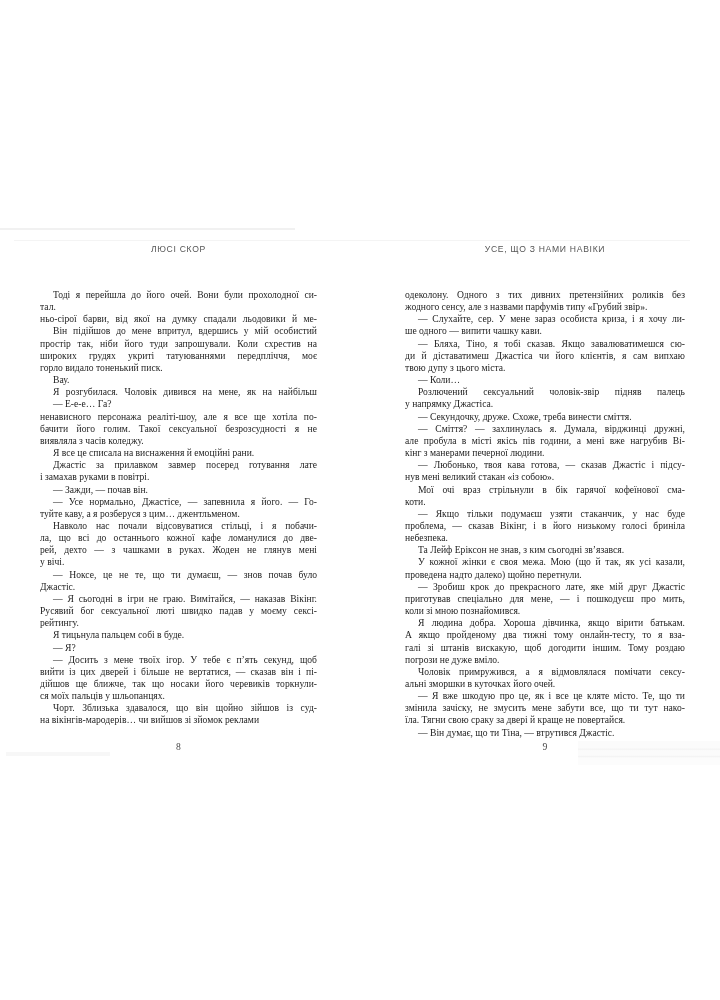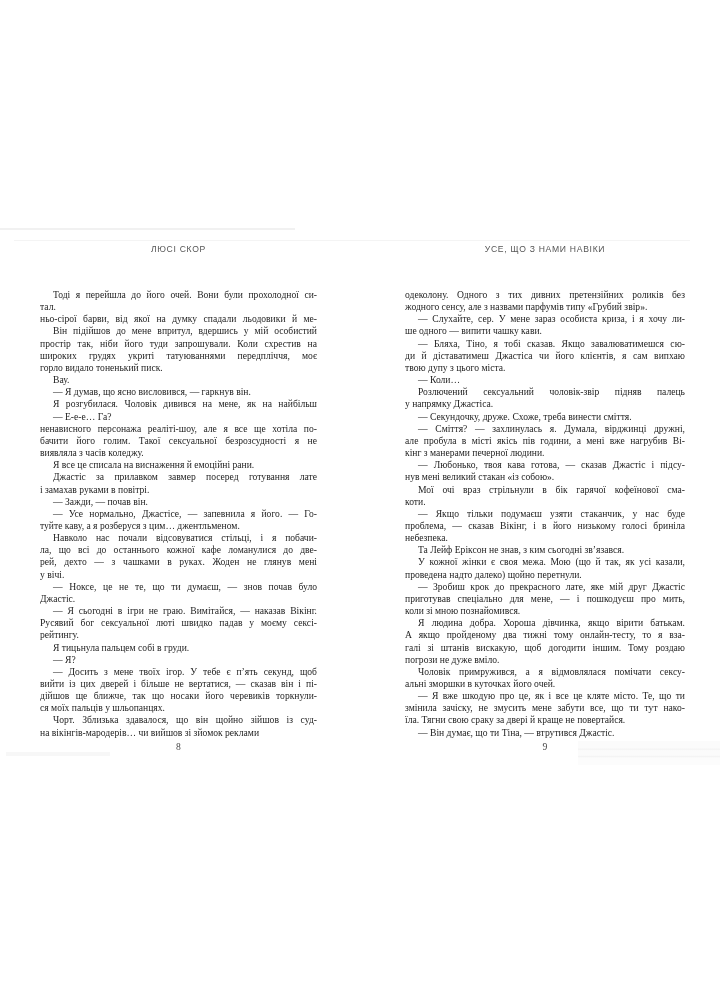--- a/index.html
+++ b/index.html
@@ -66,42 +66,41 @@
     <div class="running-head">ЛЮСІ СКОР</div>
     <div class="body-text">
         <div class="line indent">Тоді я перейшла до його очей. Вони були прохолодної си-</div>
         <div class="line last">тал.</div>
         <div class="line">ньо-сірої барви, від якої на думку спадали льодовики й ме-</div>
         <div class="line indent">Він підійшов до мене впритул, вдершись у мій особистий</div>
         <div class="line">простір так, ніби його туди запрошували. Коли схрестив на</div>
         <div class="line">широких грудях укриті татуюваннями передпліччя, моє</div>
         <div class="line last">горло видало тоненький писк.</div>
         <div class="line indent last">Вау.</div>
-        <div class="line indent last">— Я думав, що ясно висловився, — гаркнув він.</div>
         <div class="line indent">Я розгубилася. Чоловік дивився на мене, як на найбільш</div>
         <div class="line indent last">— Е-е-е… Га?</div>
         <div class="line">ненависного персонажа реаліті-шоу, але я все ще хотіла по-</div>
         <div class="line">бачити його голим. Такої сексуальної безрозсудності я не</div>
         <div class="line last">виявляла з часів коледжу.</div>
         <div class="line indent last">Я все це списала на виснаження й емоційні рани.</div>
         <div class="line indent">Джастіс за прилавком завмер посеред готування лате</div>
         <div class="line last">і замахав руками в повітрі.</div>
         <div class="line indent last">— Зажди, — почав він.</div>
         <div class="line indent">— Усе нормально, Джастісе, — запевнила я його. — Го-</div>
         <div class="line last">туйте каву, а я розберуся з цим… джентльменом.</div>
         <div class="line indent">Навколо нас почали відсовуватися стільці, і я побачи-</div>
         <div class="line">ла, що всі до останнього кожної кафе ломанулися до две-</div>
         <div class="line">рей, дехто — з чашками в руках. Жоден не глянув мені</div>
         <div class="line last">у вічі.</div>
         <div class="line indent">— Ноксе, це не те, що ти думаєш, — знов почав було</div>
         <div class="line last">Джастіс.</div>
         <div class="line indent">— Я сьогодні в ігри не граю. Вимітайся, — наказав Вікінг.</div>
         <div class="line">Русявий бог сексуальної люті швидко падав у моєму сексі-</div>
         <div class="line last">рейтингу.</div>
-        <div class="line indent last">Я тицьнула пальцем собі в груди.</div>
+        <div class="line indent last">Я тицьнула пальцем собі в буде.</div>
         <div class="line indent last">— Я?</div>
         <div class="line indent">— Досить з мене твоїх ігор. У тебе є п’ять секунд, щоб</div>
         <div class="line">вийти із цих дверей і більше не вертатися, — сказав він і пі-</div>
         <div class="line">дійшов ще ближче, так що носаки його черевиків торкнули-</div>
         <div class="line last">ся моїх пальців у шльопанцях.</div>
         <div class="line indent">Чорт. Зблизька здавалося, що він щойно зійшов із суд-</div>
         <div class="line last">на вікінгів-мародерів… чи вийшов зі зйомок реклами</div>
       </div>
     <div class="page-number">8</div>
   </section>

